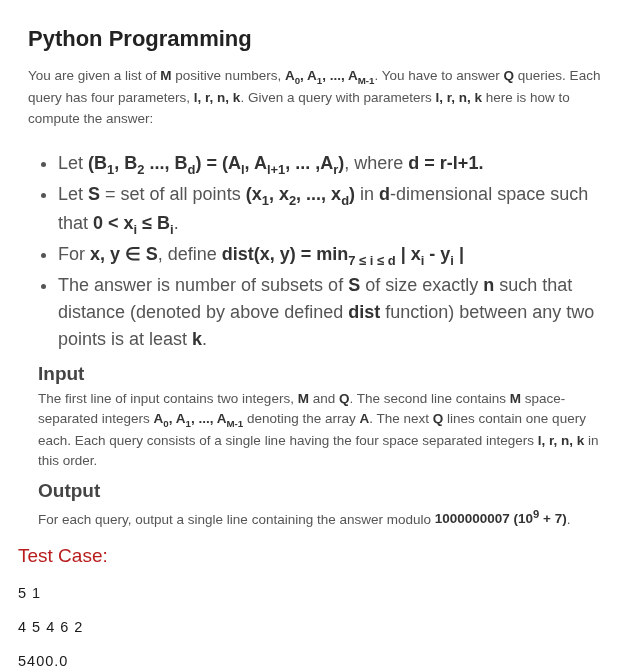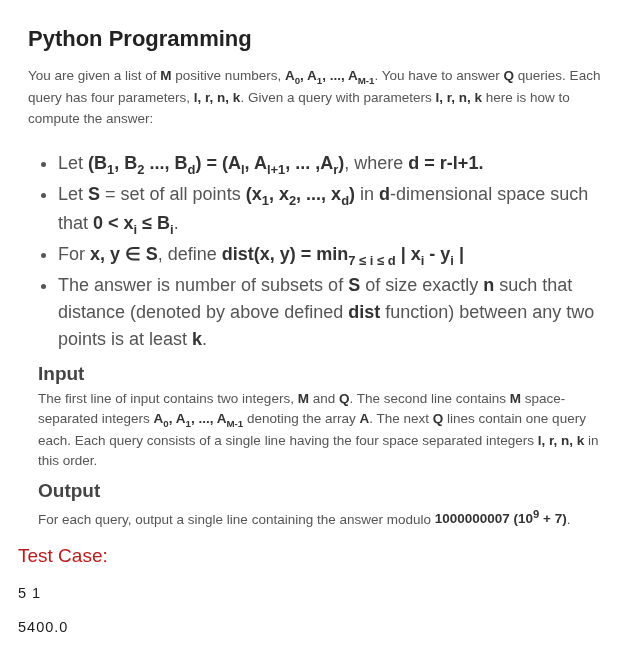--- a/index.html
+++ b/index.html
@@ -82,16 +82,17 @@
 
   <div class="sec-head">Input</div>
   <div class="sec-body">The first line of input contains two integers, <b>M</b> and <b>Q</b>. The second line contains <b>M</b> space-separated integers <b>A<sub>0</sub>, A<sub>1</sub>, ..., A<sub>M-1</sub></b> denoting the array <b>A</b>. The next <b>Q</b> lines contain one query each. Each query consists of a single line having the four space separated integers <b>l, r, n, k</b> in this order.</div>
 
   <div class="sec-head">Output</div>
   <div class="sec-body">For each query, output a single line containing the answer modulo <b>1000000007 (10<sup>9</sup> + 7)</b>.</div>
 
   <div class="tc-block">
     <div class="tc">Test Case:</div>
     <div class="tc-line">5 1</div>
+    <div class="tc-line">4 5 4 6 2</div>
     <div class="tc-line">5400.0</div>
   </div>
 
 </div>
 
 </body></html>

